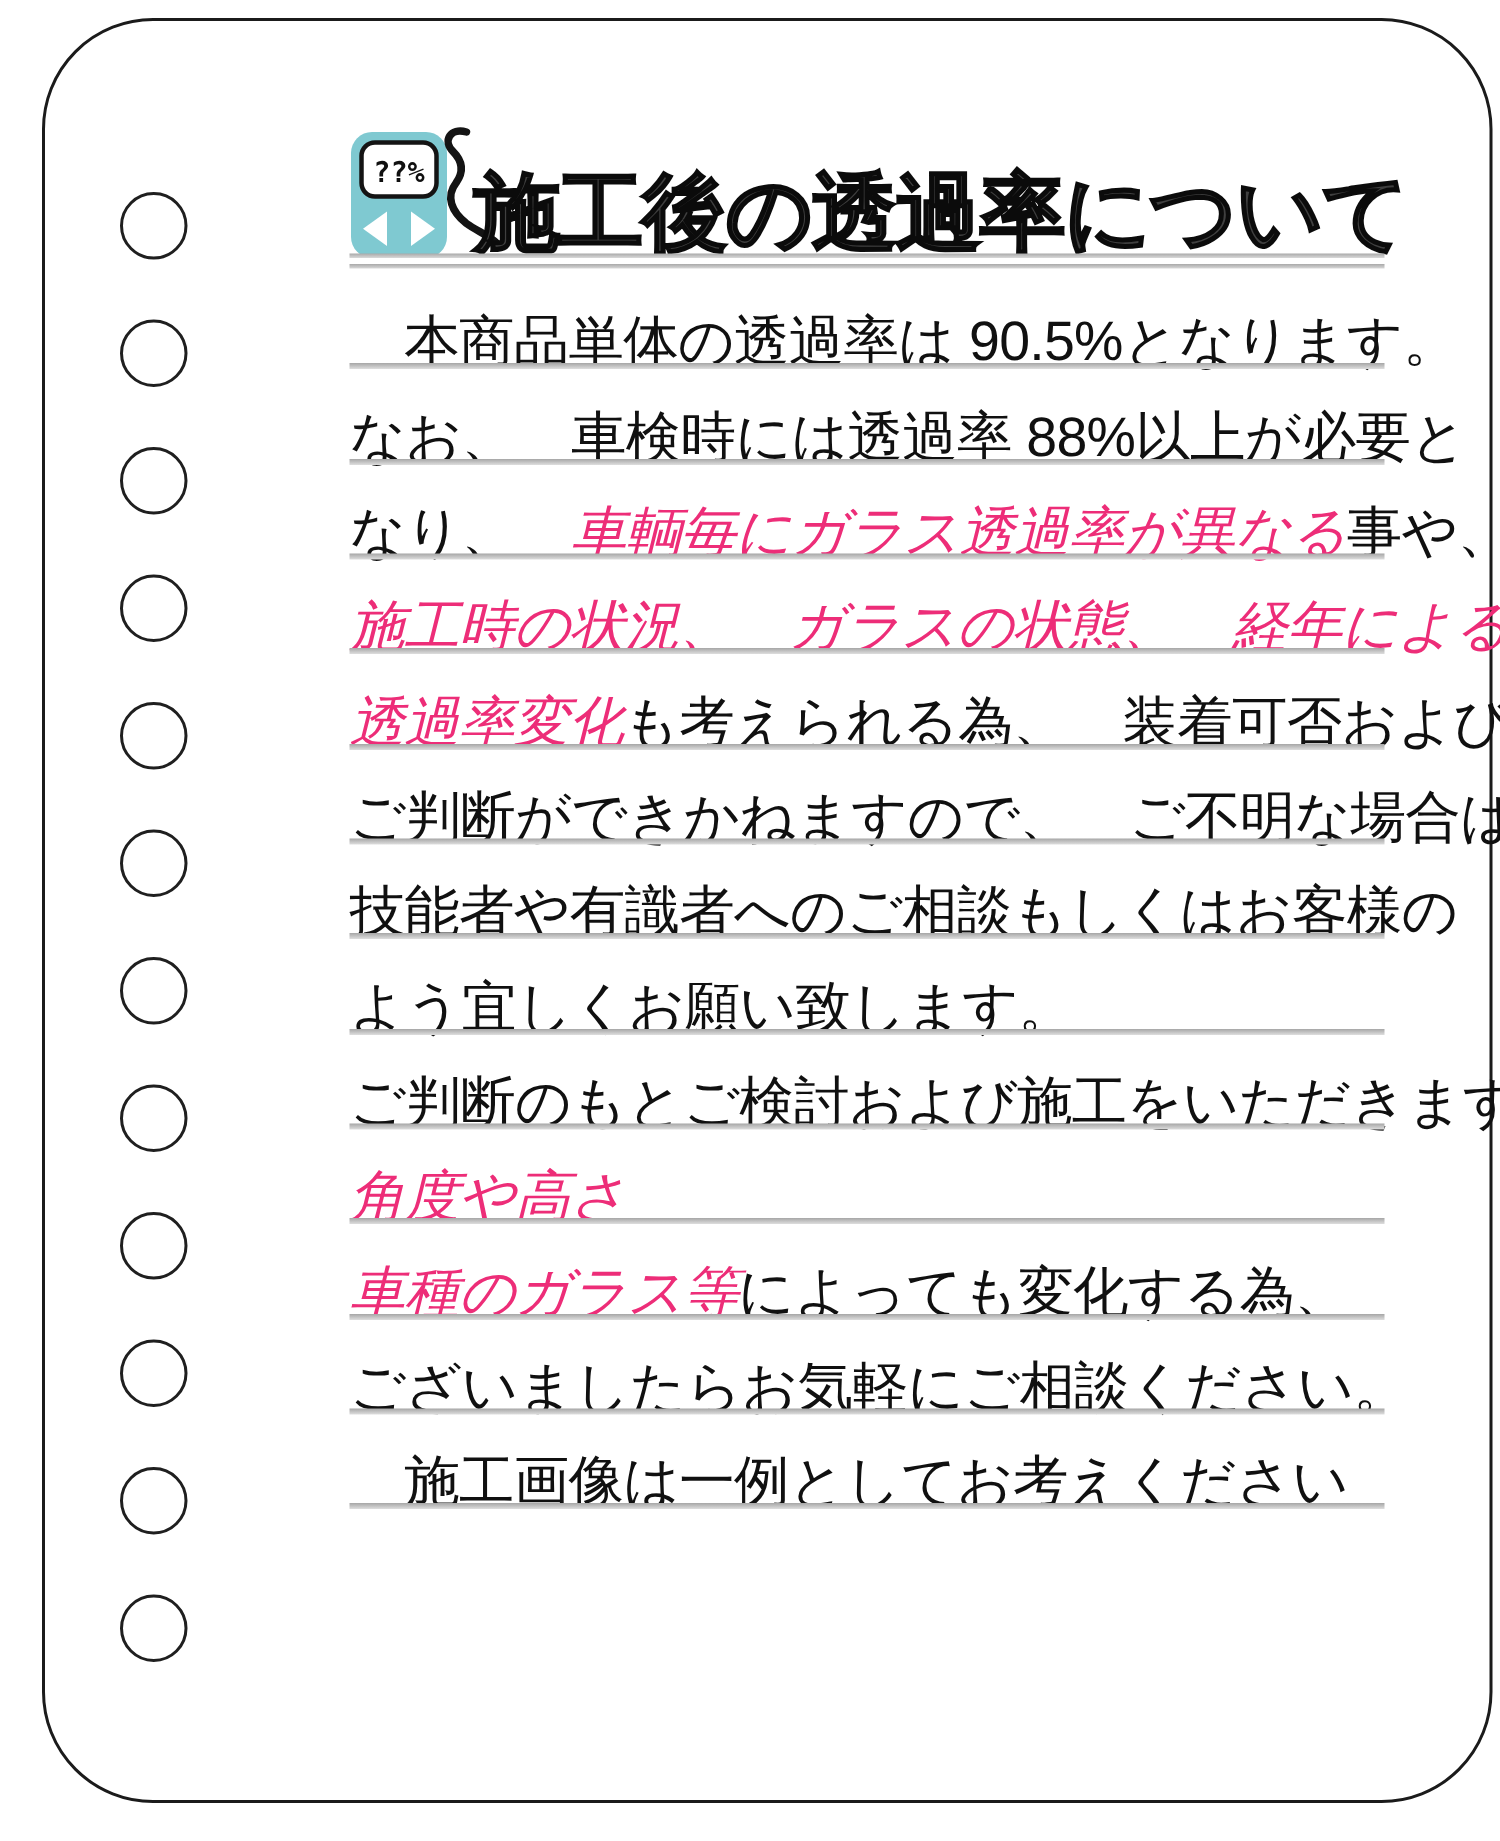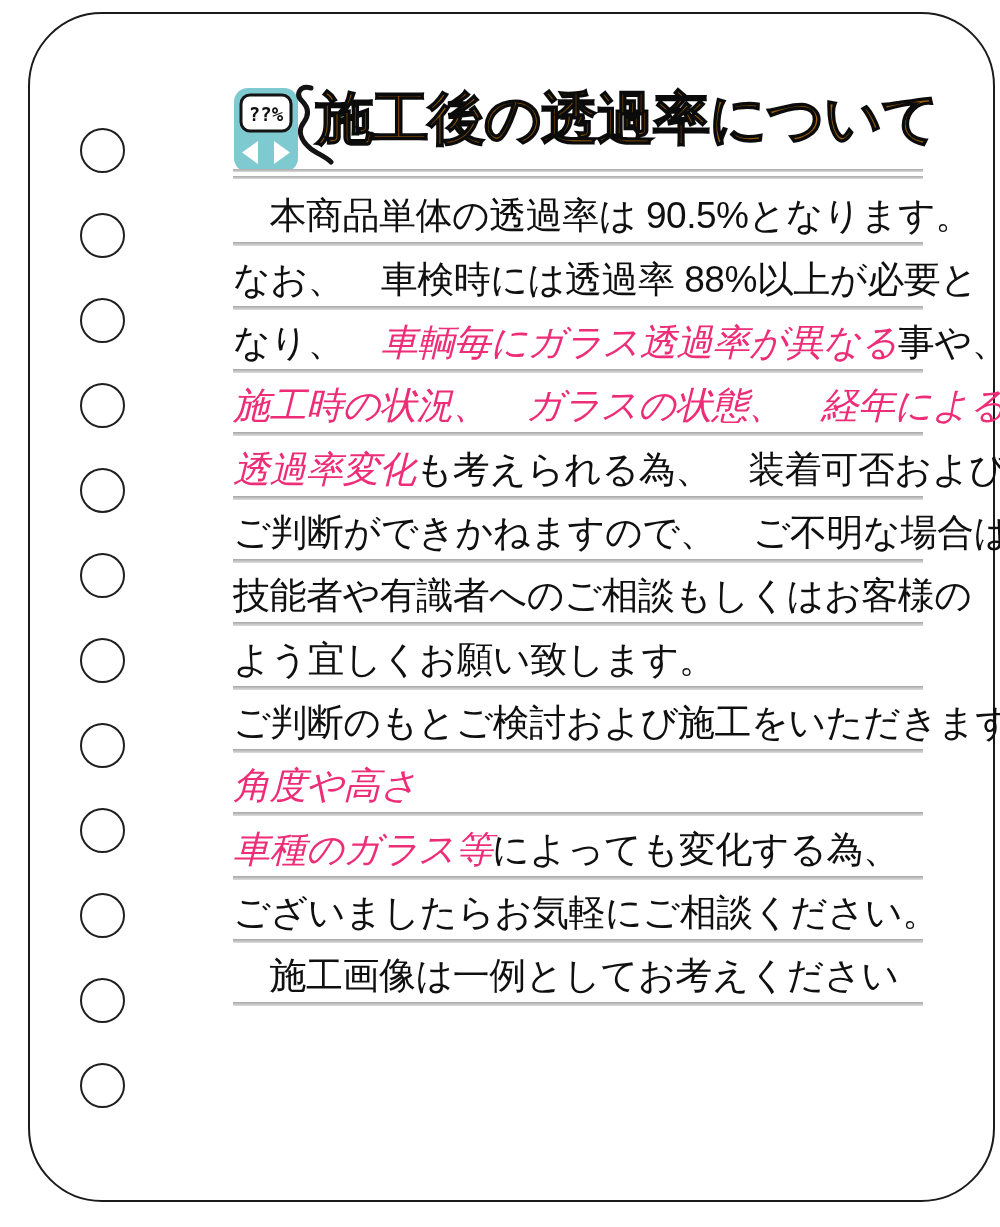--- a/index.html
+++ b/index.html
@@ -15,31 +15,31 @@
   
   .sheet{position:absolute;left:28px;top:12px;width:967px;height:1190px;
     border:2px solid #1b1b1b;border-radius:74px;background:#fff;}
 
   
   .hole{position:absolute;left:50px;width:45px;height:45px;border:2px solid #1f1f1f;
     border-radius:50%;background:#fff;}
 
   
   .icon-wrap{position:absolute;left:203px;top:70px;width:102px;height:94px;}
-  .page-title{position:absolute;left:286px;top:72px;font-size:57px;line-height:1.15;
-    font-weight:900;color:#a16207;letter-spacing:-1px;white-space:nowrap;
+  .page-title{position:absolute;left:286px;top:96px;font-size:57px;line-height:1.15;
+    font-weight:900;color:#404040;letter-spacing:-1px;white-space:nowrap;
     -webkit-text-stroke:1.6px #0b0b0b;}
   .title-rule{position:absolute;left:203px;top:155px;width:690px;height:11px;}
   .title-rule .bar{height:3px;background:linear-gradient(#a9a9a9,#d9d9d9);}
   .title-rule .bar+.bar{margin-top:4px;}
 
   
   .lines{position:absolute;left:203px;top:169px;width:690px;}
   .row{position:relative;height:63.35px;display:flex;align-items:flex-end;
-    padding-bottom:12px;white-space:nowrap;}
+    padding-bottom:0;white-space:nowrap;}
   .row::after{content:"";position:absolute;left:0;right:0;bottom:0;height:4px;
     background:linear-gradient(#a6a6a6,#dedede);}
   .row span{font-size:37px;line-height:1;letter-spacing:-0.5px;font-weight:500;}
   .row .k{color:var(--ink);}
   .row .p{color:var(--pink);font-style:italic;}
 </style>
 </head>
 <body>
 
 <div class="canvas">

